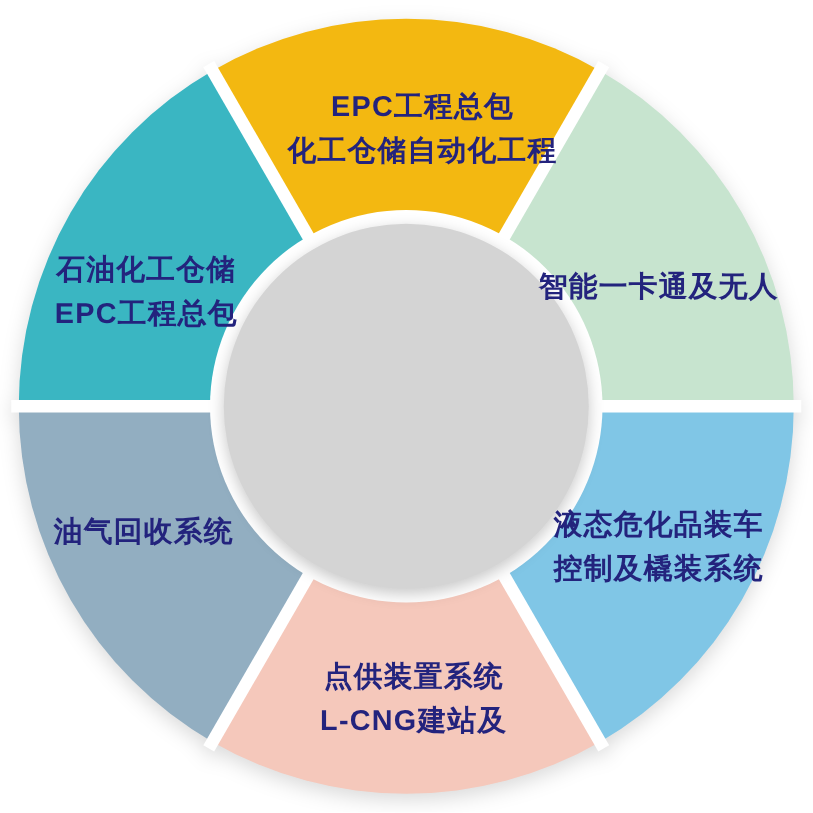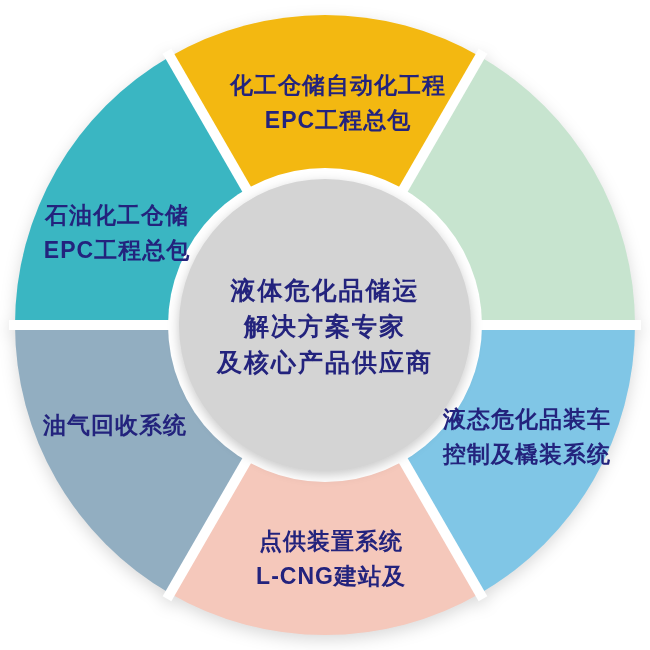--- a/index.html
+++ b/index.html
@@ -84,41 +84,37 @@
         <line x1="325" y1="325" x2="483.0" y2="598.7" class="gap-line"></line>
         <line x1="325" y1="325" x2="167.0" y2="598.7" class="gap-line"></line>
         <line x1="325" y1="325" x2="9.0" y2="325.0" class="gap-line"></line>
       </g>
     <circle id="inner-ring" cx="325" cy="325" r="157" fill="#ffffff"></circle>
     <circle id="center-circle" cx="325" cy="325" r="146" fill="#d4d4d4"></circle>
   </svg>
 
   <div id="labels">
       <div class="seg-label" style="left: 338px; top: 103px;">
+        <div>EPC工程总包</div>
         <div>化工仓储自动化工程</div>
-        <div>EPC工程总包</div>
       </div>
       <div class="seg-label" style="left: 527px; top: 229px;">
+        <div>智能一卡通及无人</div>
       </div>
       <div class="seg-label" style="left: 527px; top: 437px;">
         <div>液态危化品装车</div>
         <div>控制及橇装系统</div>
       </div>
       <div class="seg-label" style="left: 331px; top: 559px;">
         <div>点供装置系统</div>
         <div>L-CNG建站及</div>
       </div>
       <div class="seg-label" style="left: 115px; top: 425px;">
         <div>油气回收系统</div>
       </div>
       <div class="seg-label" style="left: 117px; top: 233px;">
         <div>石油化工仓储</div>
         <div>EPC工程总包</div>
       </div>
     </div>
 
-  <div class="center-label">
-    <div>液体危化品储运</div>
-    <div>解决方案专家</div>
-    <div>及核心产品供应商</div>
-  </div>
 
 </div>
 
 </body></html>

